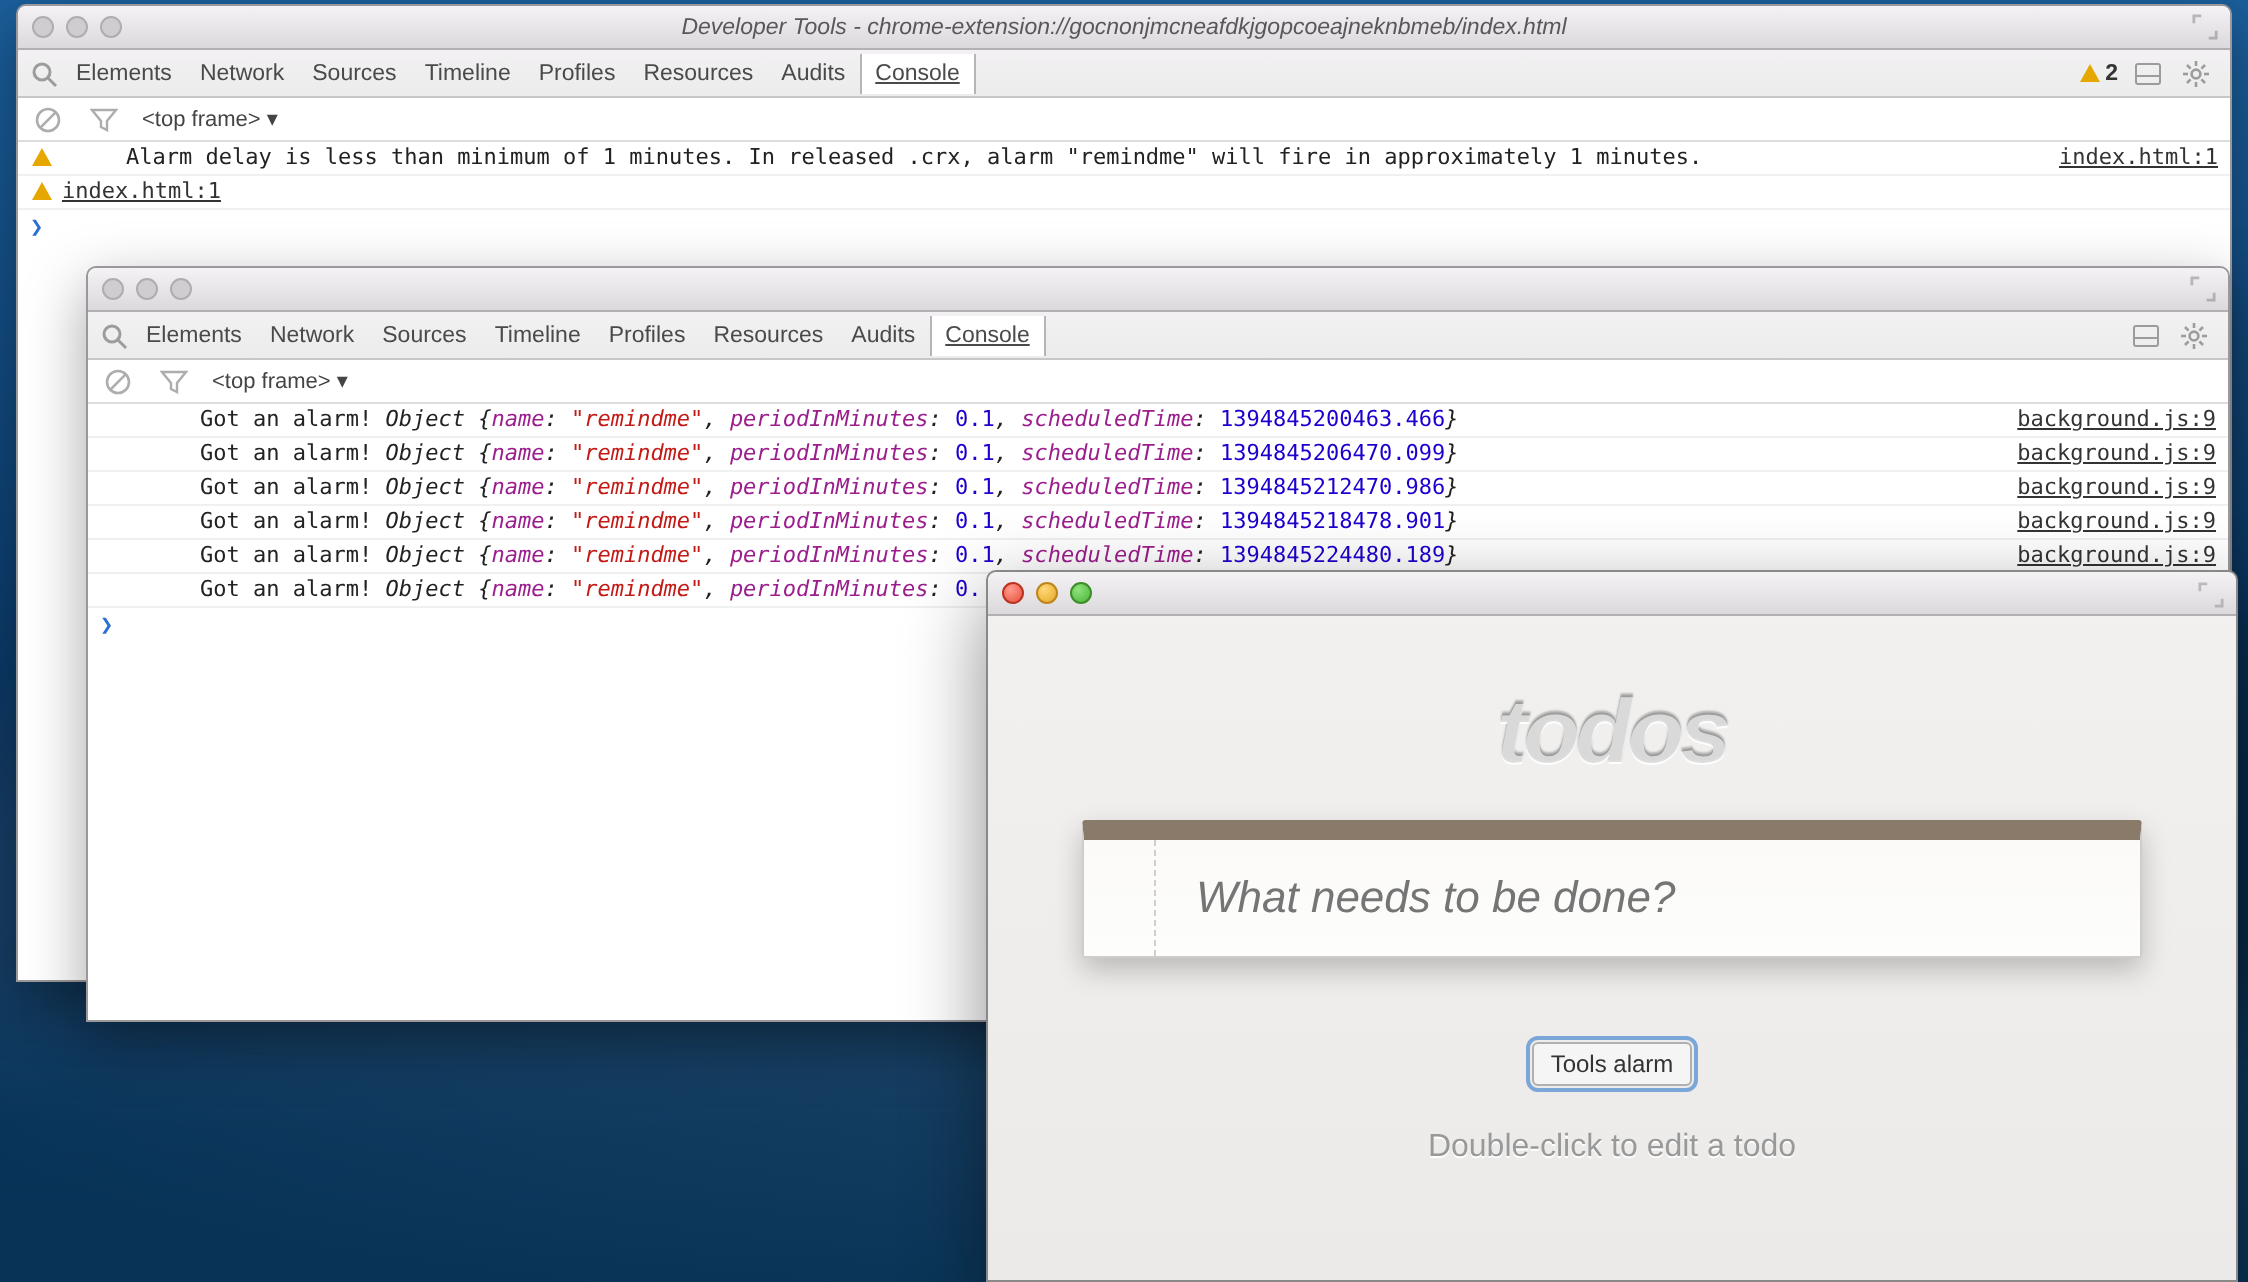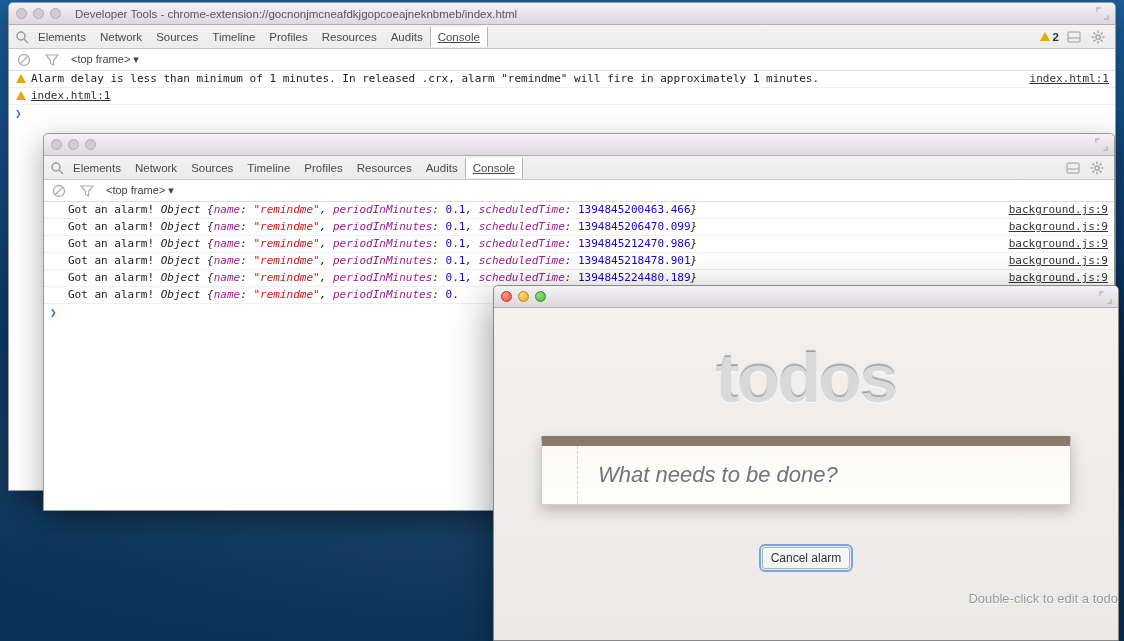--- a/index.html
+++ b/index.html
@@ -31,21 +31,21 @@
   height:22px;
   border-bottom:1px solid #b2b0b2;
   border-top-left-radius:5px;border-top-right-radius:5px;
   display:flex;align-items:center;
   padding:0 6px;
   position:relative;
 }
 .traffic{display:flex;gap:6px;position:absolute;left:7px;}
 .traffic span{width:11px;height:11px;border-radius:50%;display:inline-block;
   background:#cfcdcf;border:.5px solid #afadaf;}
-.titletext{flex:1;text-align:left;color:#595759;font-size:11.5px;white-space:nowrap;overflow:hidden;text-overflow:ellipsis;padding:0 60px;}
+.titletext{flex:1;text-align:center;color:#595759;font-size:11.5px;white-space:nowrap;overflow:hidden;text-overflow:ellipsis;padding:0 60px;font-style:italic;}
 .expand-corner{position:absolute;right:6px;top:4px;width:13px;height:13px;opacity:.45;}
 .expand-corner svg{width:13px;height:13px;}
 .toolbar{
   background:linear-gradient(#f3f1f3,#ececec);
   height:24px;border-bottom:1px solid #c8c6c8;
   display:flex;align-items:center;padding:0 4px;
   font-size:11.5px;color:#4a4a4a;
   justify-content:space-between;
 }
 .toolbar-left{display:flex;align-items:center;gap:0;justify-content:space-between;}
@@ -62,21 +62,21 @@
 .frame-select{display:flex;align-items:center;gap:2px;}
 .console-body{
   font-family:Menlo,Consolas,monospace;font-size:11px;color:#222;
   background:#fff;line-height:16px;
 }
 .row{display:flex;align-items:flex-start;border-bottom:1px solid #f0f0f0;padding:0 4px;}
 .row.warn::before{
   content:"";width:0;height:0;margin:3px 5px 0 3px;flex:none;
   border-left:5px solid transparent;border-right:5px solid transparent;border-bottom:9px solid #e6a700;
 }
-.row .msg{flex:1;white-space:pre;}
+.row .msg{flex:1;white-space:pre;margin-left:32px;}
 .row .src{color:#333;text-decoration:underline;margin-right:2px;cursor:pointer;white-space:nowrap;}
 .obj-italic{font-style:italic;}
 .obj-key{color:#9b1e8c;font-style:italic;}
 .obj-str{color:#c41a16;font-style:italic;}
 .obj-num{color:#1c00cf;}
 .prompt{color:#2a6fd3;padding:2px 6px;font-family:Menlo,monospace;}
 .warn-count{display:flex;align-items:center;gap:3px;font-weight:bold;color:#333;}
 .warn-tri{width:0;height:0;border-left:5px solid transparent;border-right:5px solid transparent;border-bottom:9px solid #e6a700;display:inline-block;}
 
 
@@ -90,23 +90,23 @@
 }
 .todos-titlebar{height:22px;background:linear-gradient(#f4f2f4,#dbd9db);border-bottom:1px solid #b2b0b2;border-top-left-radius:5px;border-top-right-radius:5px;position:relative;}
 .todos-traffic{position:absolute;left:7px;top:5px;display:flex;gap:6px;}
 .todos-traffic span{width:11px;height:11px;border-radius:50%;display:inline-block;}
 .tfc-close{background:radial-gradient(circle at 35% 30%,#ff9a8d,#e8513c);border:.5px solid #bb3320;}
 .tfc-min{background:radial-gradient(circle at 35% 30%,#ffd97a,#e6a728);border:.5px solid #bd851a;}
 .tfc-max{background:radial-gradient(circle at 35% 30%,#8ee27e,#4db537);border:.5px solid #3b8e28;}
 .todos-body{padding:30px 0 0;text-align:center;position:relative;height:calc(100% - 22px);}
 .todos-title{
   font-family:"Helvetica Neue",Helvetica,Arial,sans-serif;
-  font-size:70px;font-weight:bold;color:rgba(0,0,0,.12);
+  font-size:46px;font-weight:bold;color:rgba(0,0,0,.12);
   text-shadow:0 1px 0 rgba(255,255,255,.9),0 -1px 1px rgba(0,0,0,.25);
-  letter-spacing:-2px;margin-bottom:18px;
+  letter-spacing:-2px;margin-bottom:18px;font-style:italic;
 }
 .todo-card{
   width:530px;margin:0 auto;position:relative;
   border:1px solid #cfccca;border-top:10px solid #8a7a6a;
   border-radius:2px;
   box-shadow:0 6px 14px rgba(0,0,0,.22),0 1px 0 #fff inset;
   background:#fefefe;
 }
 .todo-card::before{
   content:"";position:absolute;left:35px;top:0;bottom:0;width:1px;border-left:1px dashed #d0cfcc;
@@ -115,21 +115,21 @@
   width:100%;border:none;outline:none;font-size:22px;font-style:italic;
   color:#aaa;padding:16px 14px 16px 56px;
   font-family:"Helvetica Neue",Helvetica,Arial,sans-serif;
   background:linear-gradient(#fbfaf9,#fdfdfc);
 }
 .cancel-btn{
   font-size:12px;color:#333;background:#f5f5f5;border:1px solid #b0b0b0;
   padding:3px 8px;border-radius:3px;margin-top:42px;
   outline:2px solid #7aa7d8;outline-offset:1px;
 }
-.hint{font-size:13px;color:#999;margin-top:22px;text-shadow:0 1px 0 #fff;text-align:right;}
+.hint{font-size:16px;color:#999;margin-top:22px;text-shadow:0 1px 0 #fff;}
 .expand-corner2{position:absolute;right:6px;top:5px;opacity:.4;}
 
 
 #dt1{left:8px;top:2px;width:1108px;height:489px;z-index:1;}
 #dt2{left:43px;top:133px;width:1072px;height:378px;z-index:2;}
 #todos{left:493px;top:285px;width:626px;height:356px;z-index:3;}
 </style>
 </head>
 <body>
 
@@ -333,16 +333,16 @@
       <svg width="13" height="13" viewBox="0 0 14 14">
           <path d="M1 5V1h4M13 9v4H9" fill="none" stroke="#777" stroke-width="1.5"></path>
         </svg>
     </div>
   </div>
   <div class="todos-body">
     <div class="todos-title">todos</div>
     <div class="todo-card">
       <input class="todo-input" placeholder="What needs to be done?" style="">
     </div>
-    <button class="cancel-btn">Cancel alarm</button>
+    <button class="cancel-btn">Tools alarm</button>
     <div class="hint">Double-click to edit a todo</div>
   </div>
 </div>
 
 </body></html>

